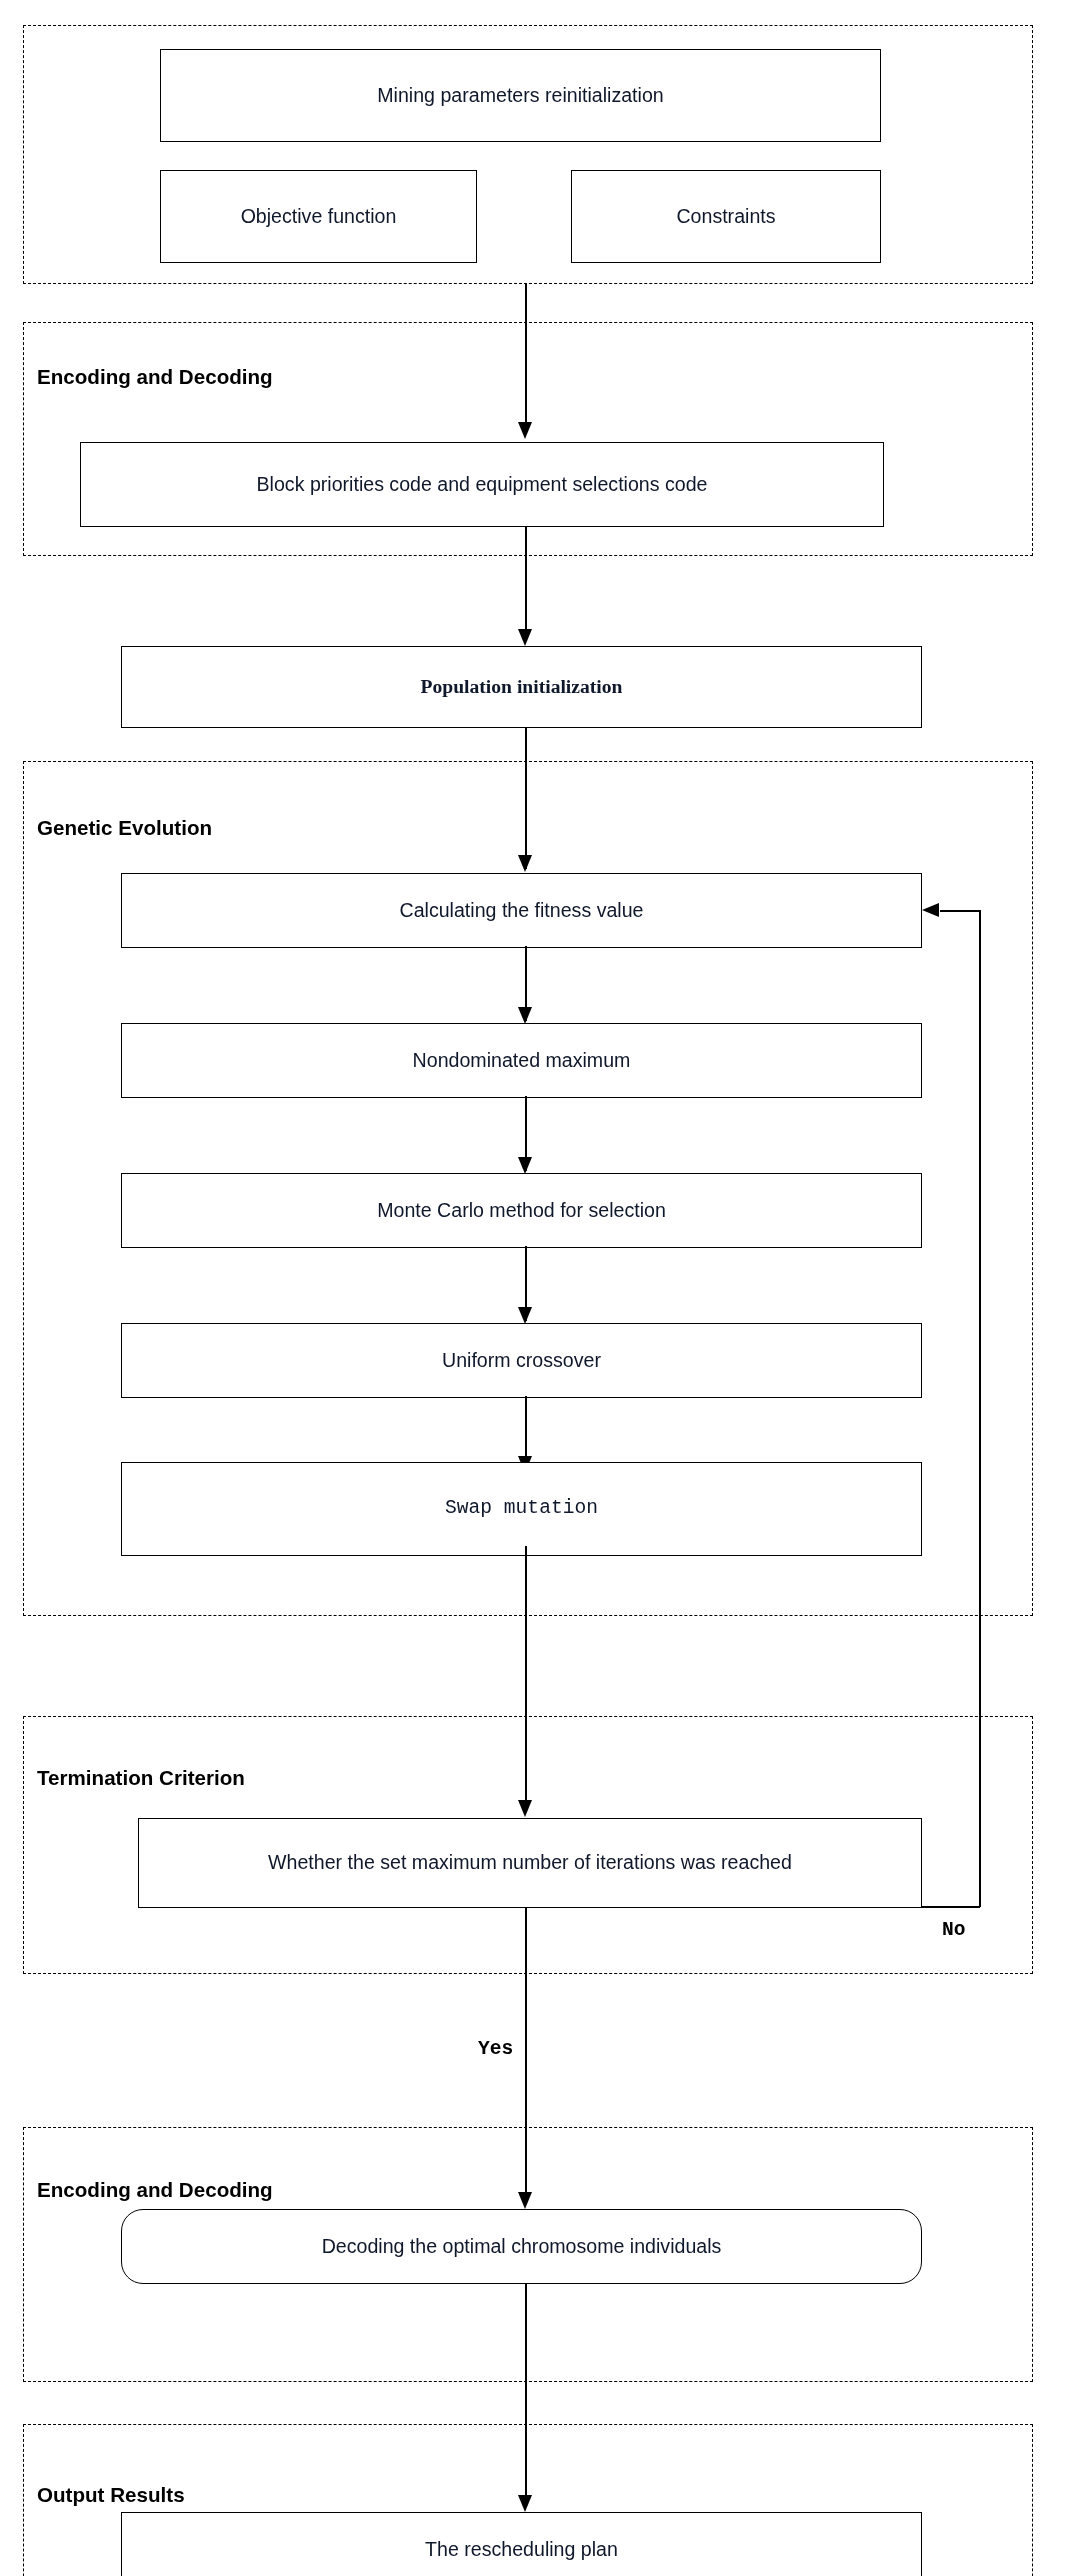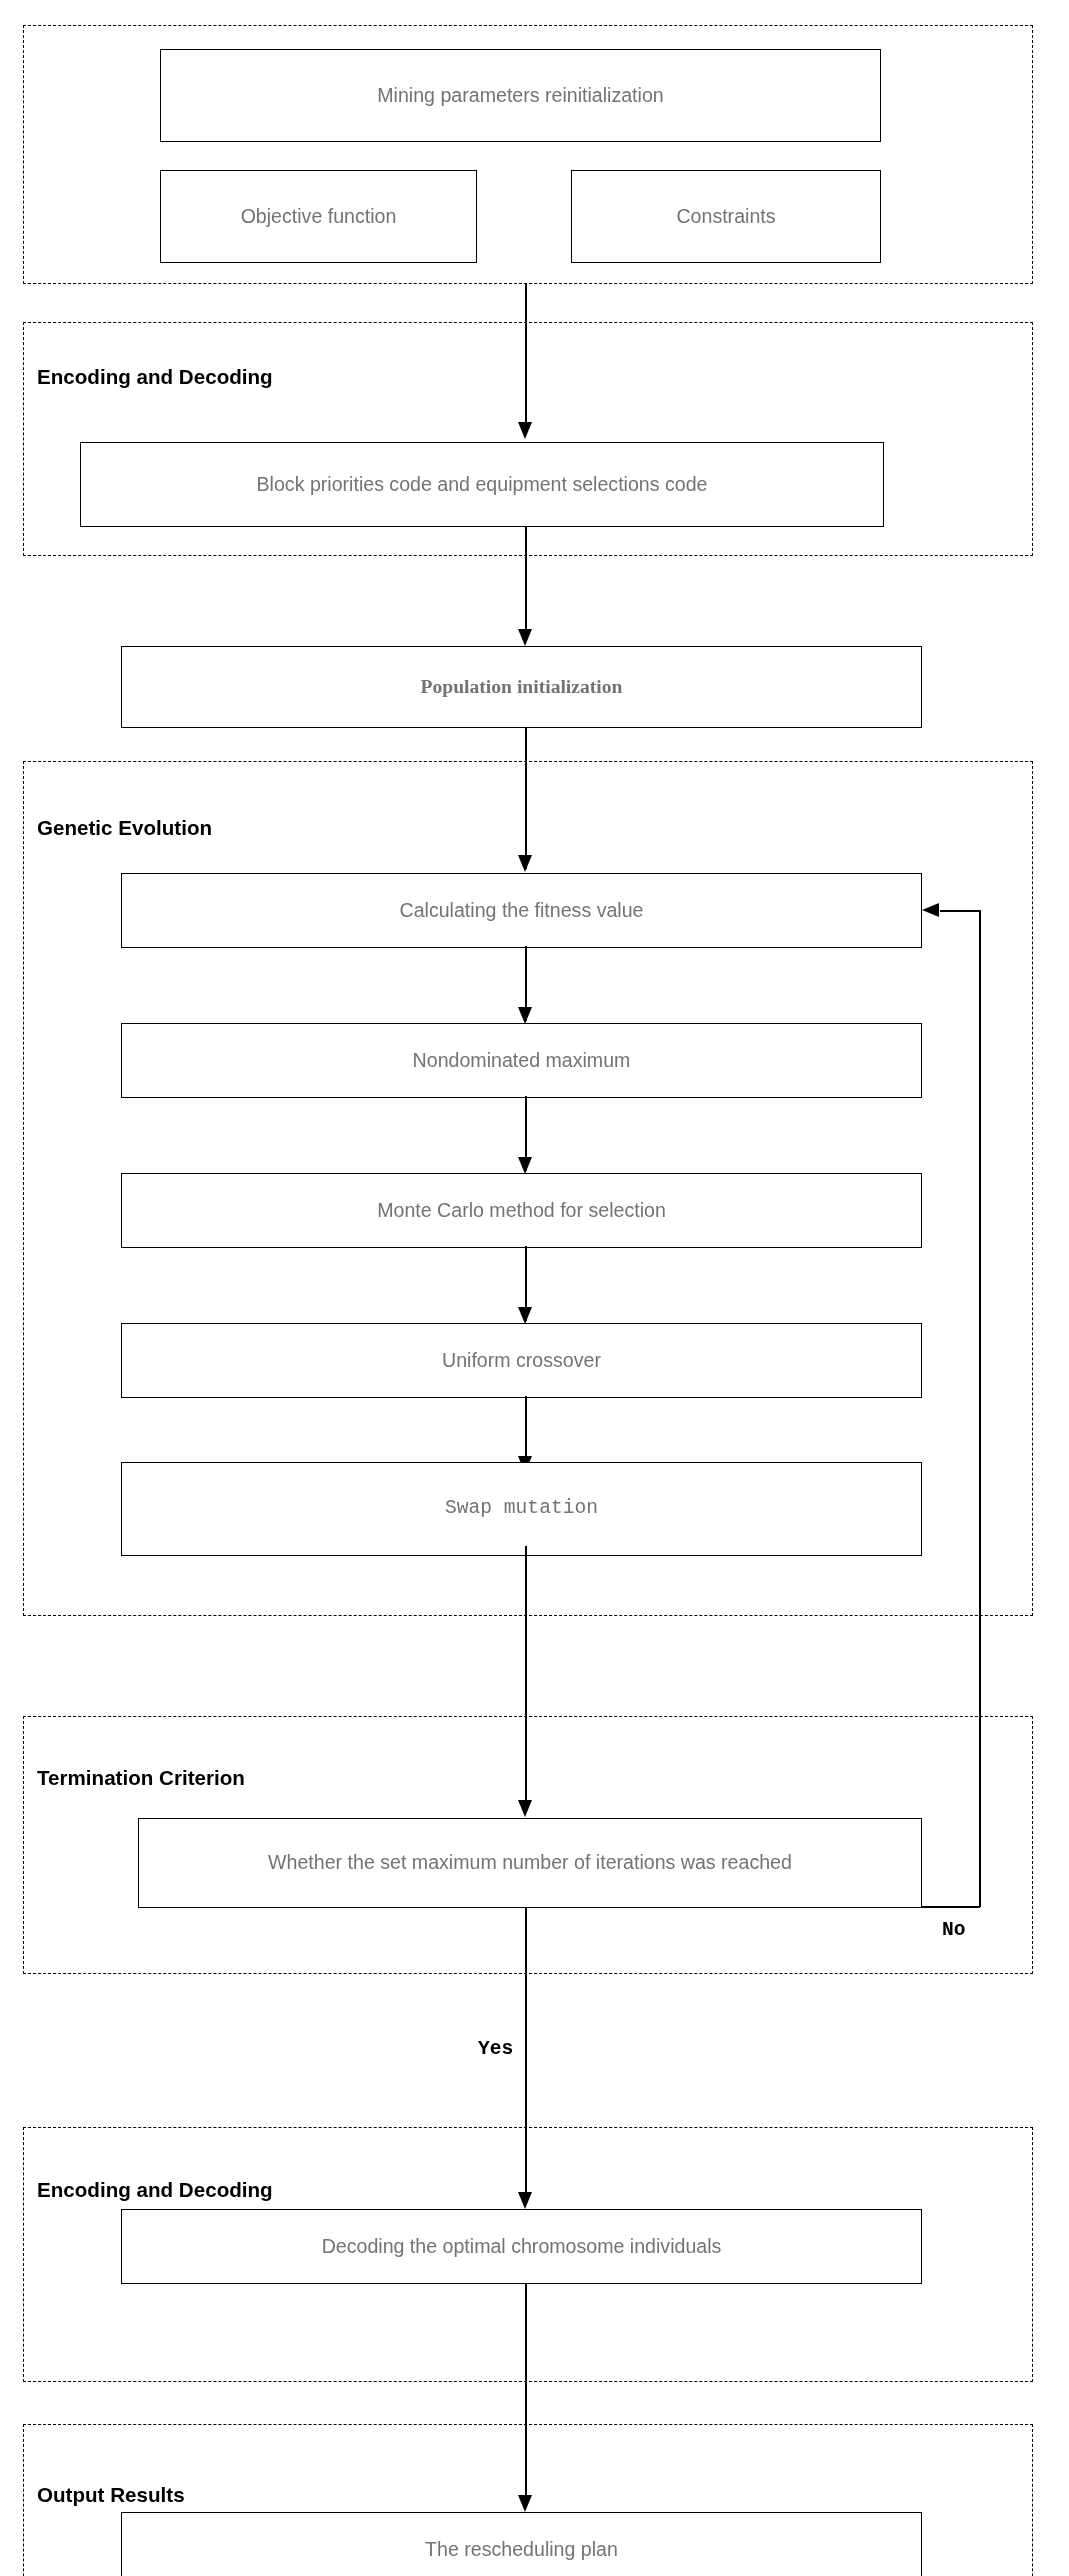--- a/index.html
+++ b/index.html
@@ -42,21 +42,21 @@
     box-sizing: border-box;
     border: 1.5px solid #000000;
     background: #ffffff;
     display: flex;
     align-items: center;
     justify-content: center;
     text-align: center;
     font-size: 19.6px;
     line-height: 1.32;
     padding: 2.1px 6.2px;
-    color: #737373;
+    color: #0f172a;
   }
   .node.bold { font-weight: bold; }
 
   
   .vline {
     position: absolute;
     width: 1.5px;
     background: #000000;
   }
   .hline {
@@ -158,21 +158,21 @@
   <div class="arrow-left" style="left:922px; top:903px;"></div>
   <div class="edge-label" style="left:942px; top:1921px;">No</div>
 
   <div class="vline" style="left:525px; top:1907px; width:1.5px; height:294px;"></div>
   <div class="arrow-down" style="left:518px; top:2192px;"></div>
   <div class="edge-label" style="left:478px; top:2040px;">Yes</div>
 
   <div class="group" style="left:23px; top:2127px; width:1010px; height:255px;"></div>
   <div class="group-label" style="left:37px; top:2180px;">Encoding and Decoding</div>
 
-  <div class="node" style="left:121px; top:2209px; width:801px; height:75px;">Decoding the optimal chromosome individuals</div>
+  <div class="node" style="left:121px; top:2209px; width:801px; height:75px;border-radius:22px;">Decoding the optimal chromosome individuals</div>
 
   <div class="vline" style="left:525px; top:2283px; width:1.5px; height:222px;"></div>
   <div class="arrow-down" style="left:518px; top:2495px;"></div>
 
   <div class="group" style="left:23px; top:2424px; width:1010px; height:252px;"></div>
   <div class="group-label" style="left:37px; top:2485px;">Output Results</div>
 
   <div class="node" style="left:121px; top:2512px; width:801px; height:75px;">The rescheduling plan</div>
 
 </div>

